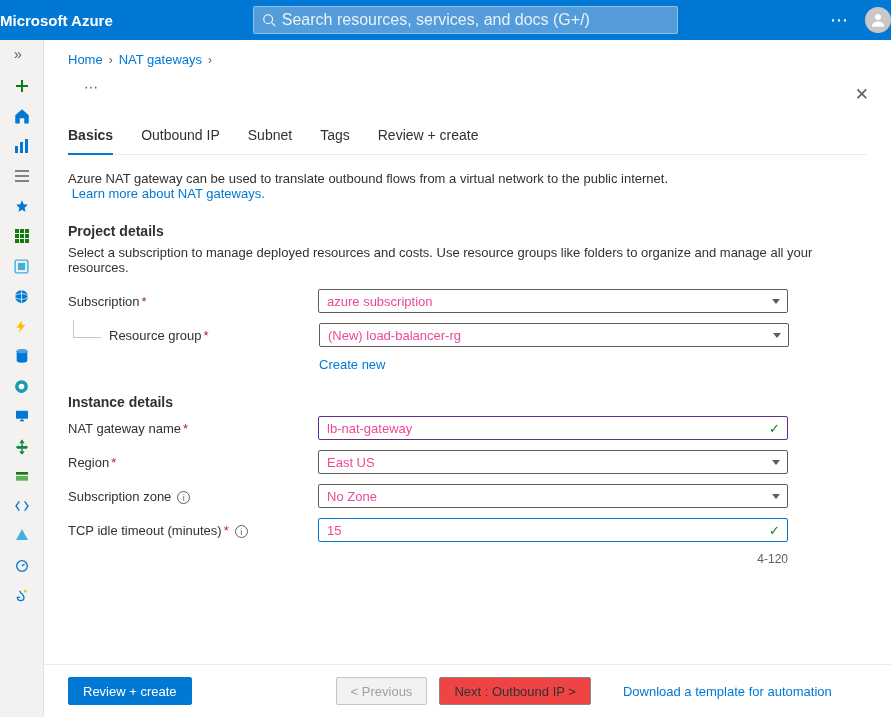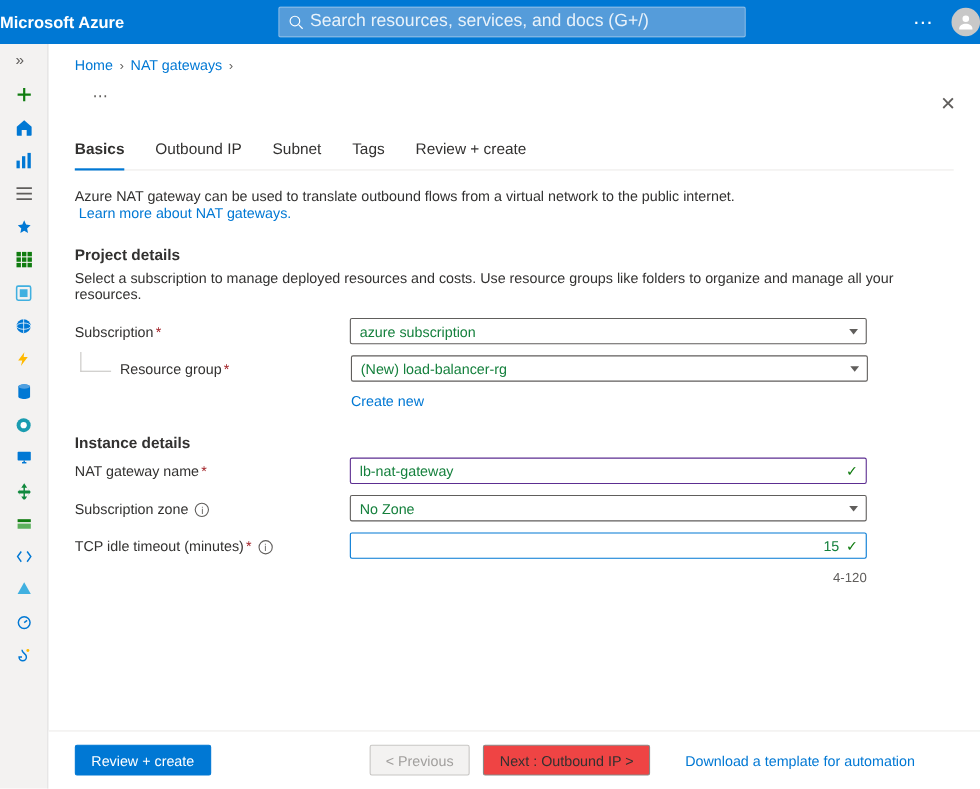--- a/index.html
+++ b/index.html
@@ -48,25 +48,25 @@
   
   .form-row { display:flex; align-items:center; margin-bottom:10px; }
   .form-row.indent { margin-left:40px;}
   .form-row.indent::before { content:""; position:absolute; }
   .indent-line { border-left:1px solid #c8c6c4; border-bottom:1px solid #c8c6c4; width:28px; height:18px; margin-right:8px; margin-left:-35px; margin-top:-12px;}
   .form-label { width:250px; font-size:13px; color:#323130;}
   .req { color:#a4262c; margin-left:2px;}
   .info-icon { display:inline-block; width:13px; height:13px; border:1px solid #605e5c; border-radius:50%; text-align:center; font-size:9px; line-height:12px; color:#605e5c; margin-left:6px;}
 
   .field { position:relative; width:470px;}
-  .control { width:100%; height:24px; border:1px solid #605e5c; border-radius:2px; padding:2px 24px 2px 8px; font-size:13px; background:#fff; display:flex; align-items:center; color:#15803d;}
+  .control { width:100%; height:24px; border:1px solid #605e5c; border-radius:2px; padding:2px 24px 2px 8px; font-size:13px; background:#fff; display:flex; align-items:center; color:#ec4899;}
   .control.select::after { content:""; position:absolute; right:8px; top:10px; width:0; height:0; border-left:4px solid transparent; border-right:4px solid transparent; border-top:5px solid #605e5c;}
   .control.input { }
   .control.valid-purple { border-color:#5c2e91;}
-  .control.valid-blue { border-color:#0078d4;justify-content:flex-end;}
+  .control.valid-blue { border-color:#0078d4;}
   .check { position:absolute; right:8px; top:5px; color:#107c10; font-size:13px;}
   .sub-link { color:#0078d4; font-size:13px; margin-top:2px; margin-left:251px; cursor:pointer;}
   .hint-right { text-align:right; font-size:12px; color:#605e5c; width:720px; margin-top:2px;}
 
   
   .footer { position:absolute; bottom:0; left:0; right:0; border-top:1px solid #edebe9; padding:12px 24px; background:#fff; display:flex; align-items:center; gap:12px;}
   .btn { height:28px; padding:0 14px; font-size:13px; border-radius:2px; cursor:pointer; display:flex; align-items:center;}
   .btn-primary { background:#0078d4; color:#fff; border:1px solid #0078d4;}
   .btn-default { background:#ef4444; color:#323130; border:1px solid #8a8886;}
   .btn-disabled { background:#f3f2f1; color:#a19f9d; border:1px solid #c8c6c4; cursor:default;}
@@ -271,20 +271,28 @@
       <div class="form-row">
         <div class="form-label"><span>NAT gateway name</span><span class="req">*</span></div>
         <div class="field">
           <div class="control input valid-purple">
               <span>lb-nat-gateway</span>
             </div>
           <span class="check">✓</span>
         </div>
       </div>
 
+      <div class="form-row">
+        <div class="form-label"><span>Region</span><span class="req">*</span></div>
+        <div class="field">
+          <div class="control select">
+              <span>East US</span>
+            </div>
+        </div>
+      </div>
 
       <div class="form-row">
         <div class="form-label"><span>Subscription zone</span><span class="info-icon">i</span></div>
         <div class="field">
           <div class="control select">
               <span>No Zone</span>
             </div>
         </div>
       </div>
 

